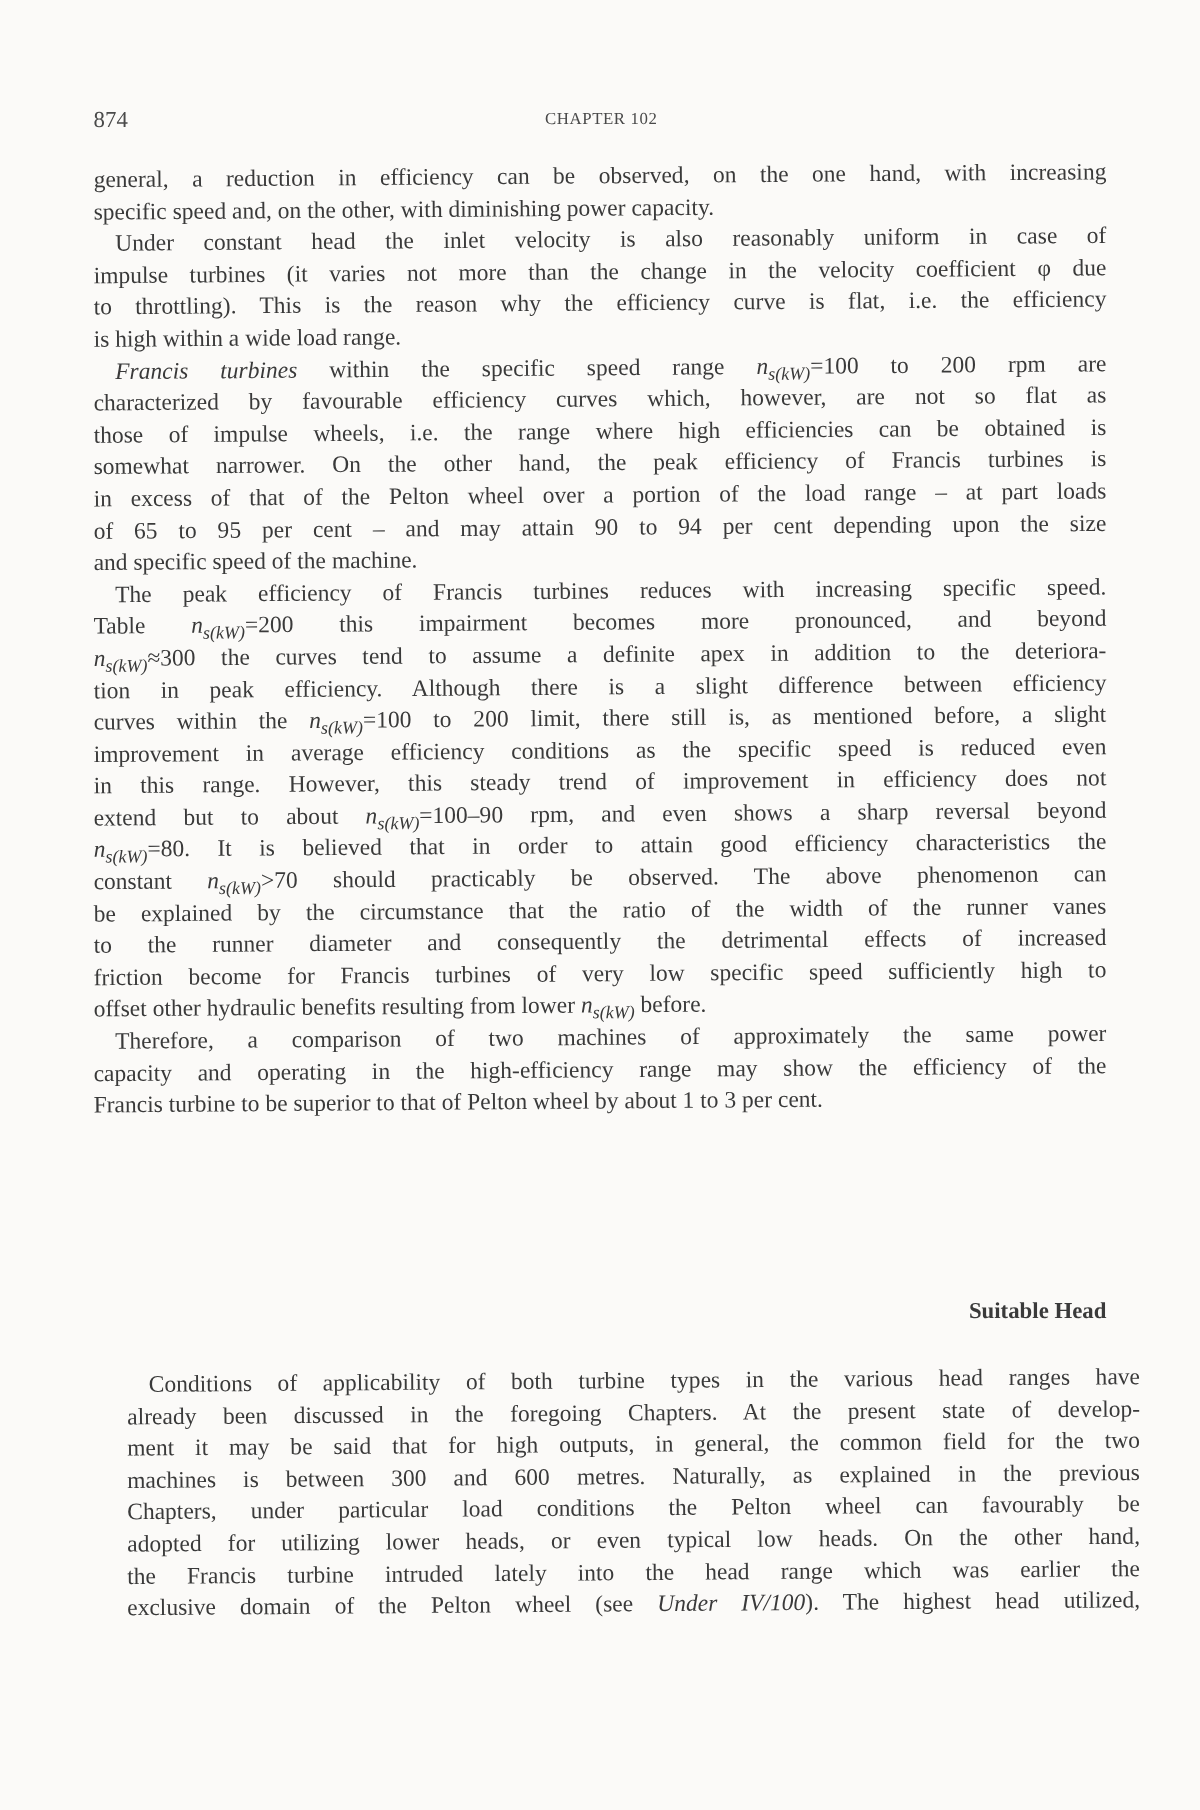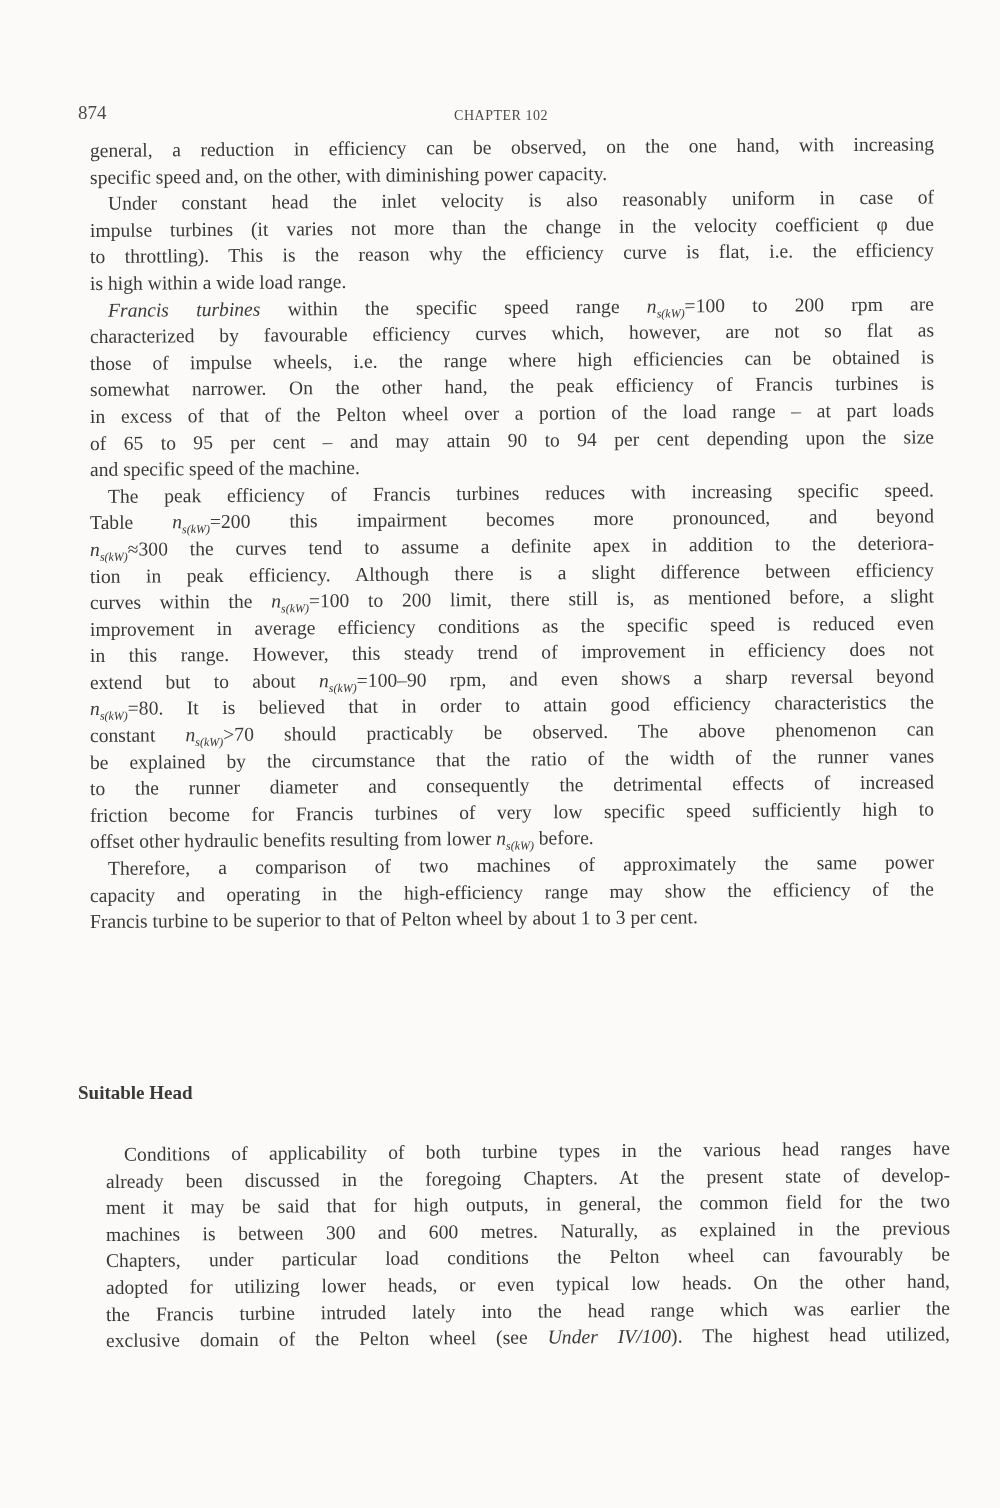--- a/index.html
+++ b/index.html
@@ -4,34 +4,34 @@
 <style>
   html, body { margin: 0; padding: 0; }
   body {
     width: 1000px; height: 1508px;
     background: #fbfaf8;
     position: relative; overflow: hidden;
     font-family: "Liberation Serif", "DejaVu Serif", serif;
     color: #3a3a3a;
   }
   .page-header { position: absolute; top: 90px; left: 78px; width: 846px; height: 24px; }
-  .page-number { position: absolute; left: 0; top: 12px; font-size: 19px; color: #4a4a4a; }
-  .running-head { position: absolute; left: 0; right: 0; top: 2px; text-align: center; font-size: 14px; letter-spacing: 0.5px; color: #4a4a4a; margin-top: 16px; }
-  .body { position: absolute; left: 90px; top: 138px; width: 844px; }
+  .page-number { position: absolute; left: 0; top: 0; font-size: 19px; color: #4a4a4a; }
+  .running-head { position: absolute; left: 0; right: 0; top: 2px; text-align: center; font-size: 14px; letter-spacing: 0.5px; color: #4a4a4a; }
+  .body { position: absolute; left: 78px; top: 138px; width: 844px; }
   .line {
     font-size: 19.6px; line-height: 26.6px; height: 26.6px;
     white-space: nowrap; text-align: justify; text-align-last: justify;
     transform: rotate(-0.45deg); transform-origin: left center;
   }
   .line.indent { padding-left: 18px; }
   .line.last { text-align-last: left; }
   .ns { font-style: italic; }
-  .ns sub { font-size: 12px; font-style: italic; }
+  .ns sub { font-size: 15px; font-style: italic; }
   .it { font-style: italic; }
-  .section-title { position: absolute; top: 1082px; left: 78px; width: 844px; text-align: left; font-weight: bold; font-size: 19px; color: #3a3a3a; }
+  .section-title { position: absolute; top: 1082px; left: 78px; width: 844px; text-align: right; font-weight: bold; font-size: 19px; color: #3a3a3a; }
   .body2 { position: absolute; left: 78px; top: 1142px; width: 844px; margin-left: 28px; }
 </style>
 </head>
 <body>
 
 <div class="page-header">
   <span class="page-number">874</span>
   <div class="running-head">CHAPTER 102</div>
 </div>
 

